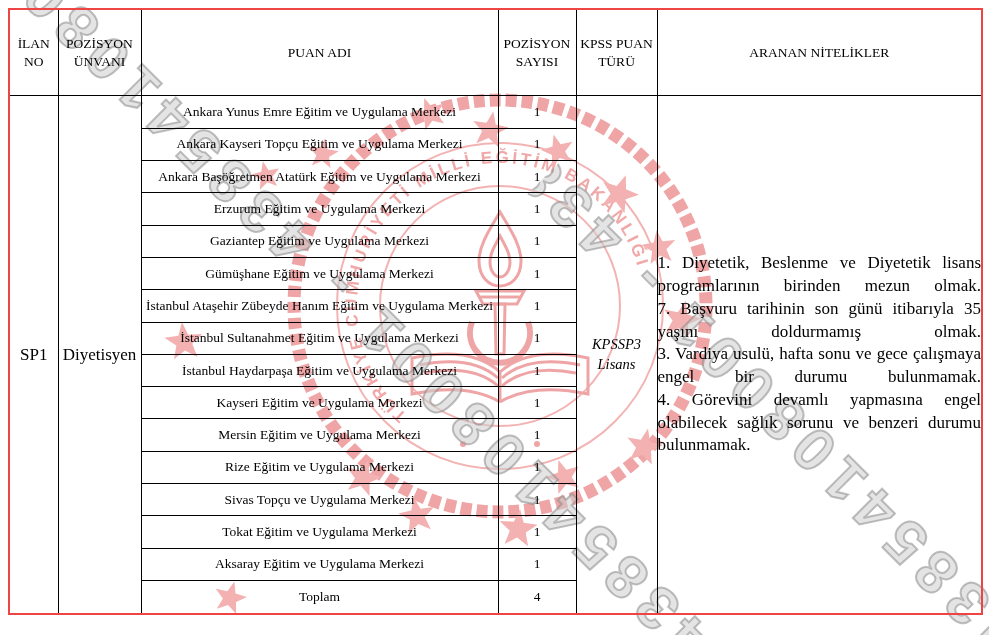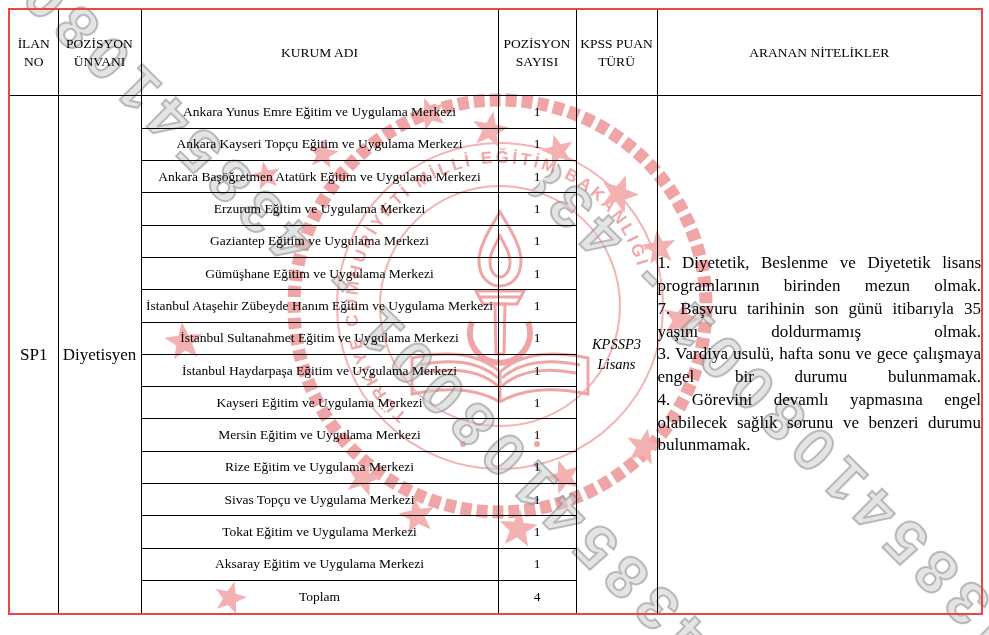--- a/index.html
+++ b/index.html
@@ -141,21 +141,21 @@
         <col class="c2">
         <col class="c3">
         <col class="c4">
         <col class="c5">
         <col class="c6">
     </colgroup>
     <tbody>
         <tr class="hdr">
       <th class="hcell">İLAN NO</th>
       <th class="hcell">POZİSYON ÜNVANI</th>
-      <th class="hcell">KURUM ADI</th>
+      <th class="hcell">PUAN ADI</th>
       <th class="hcell">POZİSYON SAYISI</th>
       <th class="hcell">KPSS PUAN TÜRÜ</th>
       <th class="hcell">ARANAN NİTELİKLER</th>
     </tr>
     </tbody>
       <tbody id="tbody">
         <tr class="body-row">
           <td rowspan="16" class="merged"><span>SP1</span></td>
           <td rowspan="16" class="merged"><span>Diyetisyen</span></td>
           <td class="kurum">Ankara Yunus Emre Eğitim ve Uygulama Merkezi</td>

